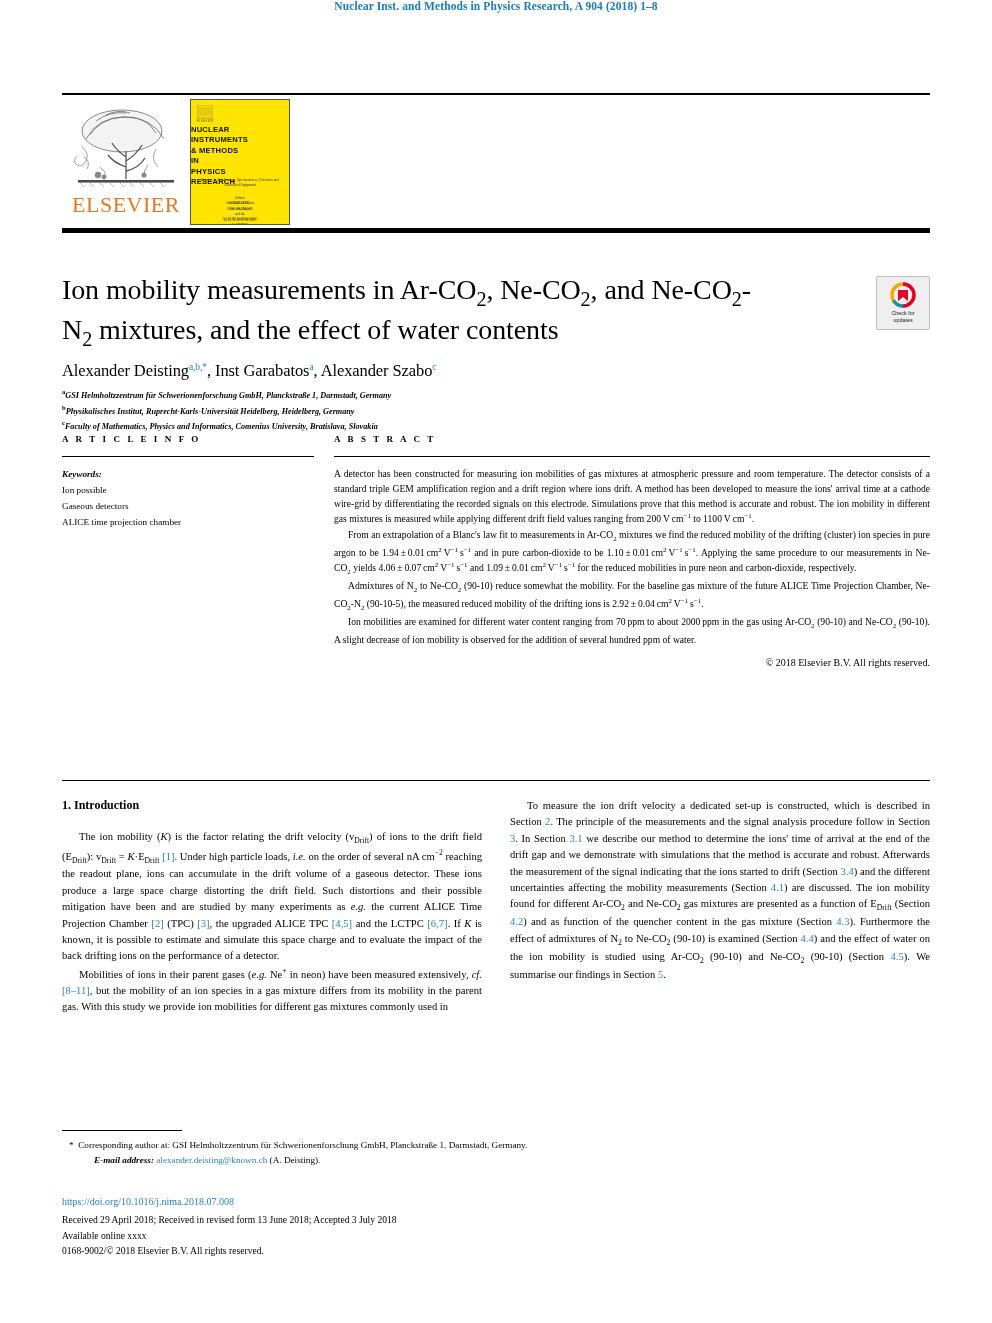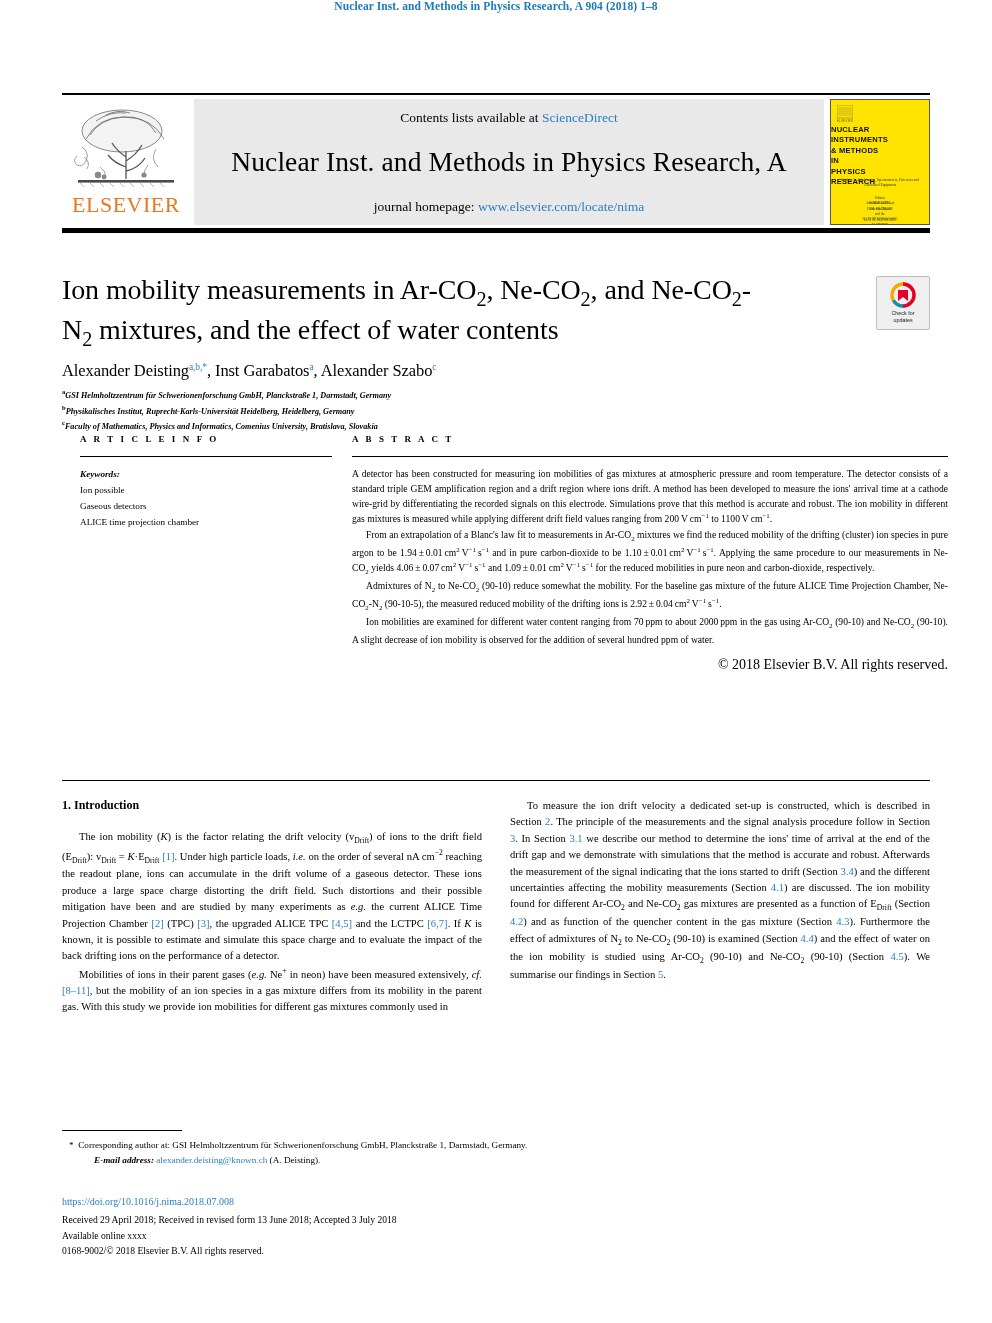--- a/index.html
+++ b/index.html
@@ -102,36 +102,36 @@
     position:absolute;right:0;top:4px;width:52px;height:52px;
     background:#efefef;border:1px solid #bdbdbd;border-radius:2px;
     display:flex;flex-direction:column;align-items:center;justify-content:center;
   }
   .cm-text{
     font-family:"Liberation Sans",sans-serif;
     font-size:5.4px;line-height:1.3;text-align:center;color:#222;margin-top:2px;
   }
 
   
-  .infoblock{position:absolute;left:80px;top:434px;width:868px;display:flex;}
+  .infoblock{position:absolute;left:62px;top:434px;width:868px;display:flex;}
   .col-info{width:252px;flex:0 0 252px;}
   .col-abs{flex:1;margin-left:20px;}
   .sec-head{
     font-family:"Liberation Serif",serif;
     font-size:9px;font-weight:bold;letter-spacing:2.6px;
   }
   .hr-thin{border-top:1.1px solid #000;margin-top:12px;margin-bottom:9px;}
   .kw-title{font-size:9.2px;font-style:italic;font-weight:bold;line-height:1.75;}
   .kw{font-size:9.2px;line-height:1.75;}
   .abs-p{
     font-size:9.6px;line-height:1.58;text-align:justify;margin:0 0 0 0;
     text-indent:0;
   }
   .abs-p.ind{text-indent:14px;}
-  .copyline{font-size:14px;text-align:right;margin-top:10px;}
+  .copyline{font-size:10px;text-align:right;margin-top:10px;}
 
   
   .rule-mid{position:absolute;left:62px;top:780px;width:868px;border-top:1.1px solid #000;}
   .body{position:absolute;left:62px;top:798px;width:868px;display:flex;gap:28px;}
   .bcol{width:420px;flex:0 0 420px;}
   .sechead{font-size:12px;font-weight:bold;margin:0 0 16px 0;}
   .bp{
     font-size:10.6px;line-height:1.55;text-align:justify;margin:0;
     text-indent:17px;
   }
@@ -188,29 +188,20 @@
             <circle cx="74" cy="70" r="2.6"></circle>
           </g>
           <rect x="8" y="75" width="96" height="2.6" fill="#4a4a4a"></rect>
           <g stroke="#888" stroke-width="0.6">
             <path d="M10 78 L14 82 M20 78 L24 82 M30 78 L34 82 M40 78 L44 82 M50 78 L54 82 M60 78 L64 82 M70 78 L74 82 M80 78 L84 82 M90 78 L94 82"></path>
           </g>
         </svg>
         <div class="elsevier-word">ELSEVIER</div>
       </div>
 
-      <div class="mast-center">
-        <div class="contents-line">
-          <span>Contents lists available at </span><span class="sd-link">ScienceDirect</span>
-        </div>
-        <div class="journal-name">Nuclear Inst. and Methods in Physics Research, A</div>
-        <div class="homepage-line">
-          <span>journal homepage: </span><span class="homepage-link">www.elsevier.com/locate/nima</span>
-        </div>
-      </div>
 
       <div class="mast-cover">
         <svg class="cover-el" viewBox="0 0 16 18">
           <rect x="0" y="0" width="16" height="13" fill="none" stroke="#555" stroke-width="0.6"></rect>
           <g stroke="#666" stroke-width="0.5">
             <path d="M2 2 L2 11 M4 2 L4 11 M6 2 L6 11 M8 2 L8 11 M10 2 L10 11 M12 2 L12 11 M14 2 L14 11"></path>
           </g>
           <text x="8" y="17" font-size="3.4" text-anchor="middle" fill="#444" font-family="Liberation Sans, sans-serif">ELSEVIER</text>
         </svg>
         <div class="cover-title">

